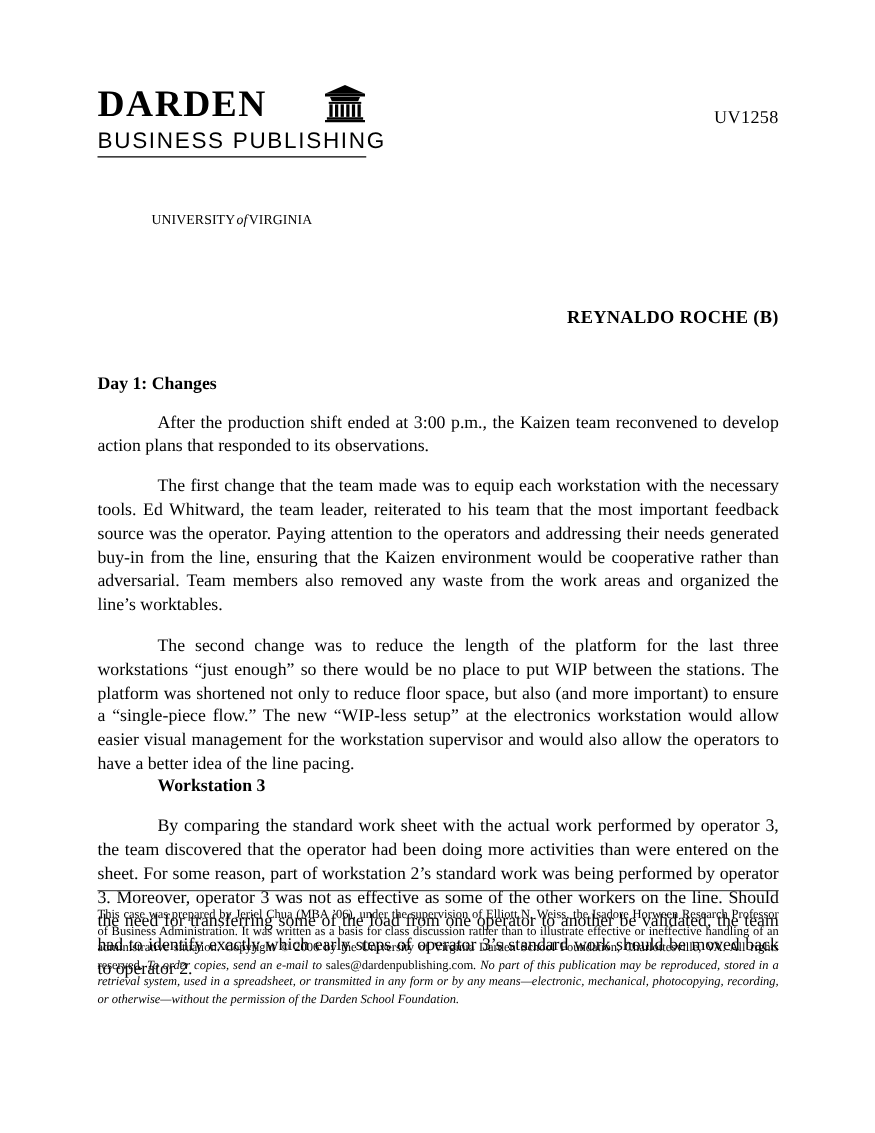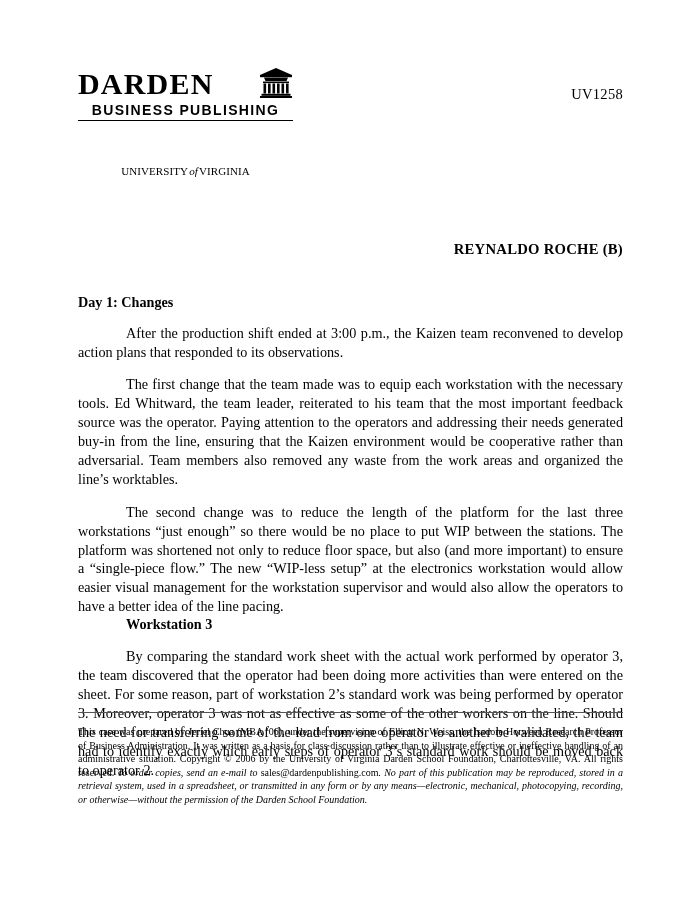--- a/index.html
+++ b/index.html
@@ -57,22 +57,22 @@
   .rotunda {
     width: 34px;
     height: 30px;
     position: relative;
     margin-left: 6px;
     margin-bottom: 1px;
   }
   .rotunda svg { display: block; }
   .logo-row2 {
     font-family: "Liberation Sans", "DejaVu Sans", sans-serif;
-    font-size: 14px;
-    font-weight: bold;
+    font-size: 18px;
+    font-weight: normal;
     letter-spacing: 1.35px;
     padding-top: 3px;
     padding-bottom: 2px;
     border-bottom: 1.4px solid #000;
     white-space: nowrap;
   }
   .logo-row3 {
     padding-top: 6px;
     font-size: 15px;
     line-height: 1.1;

